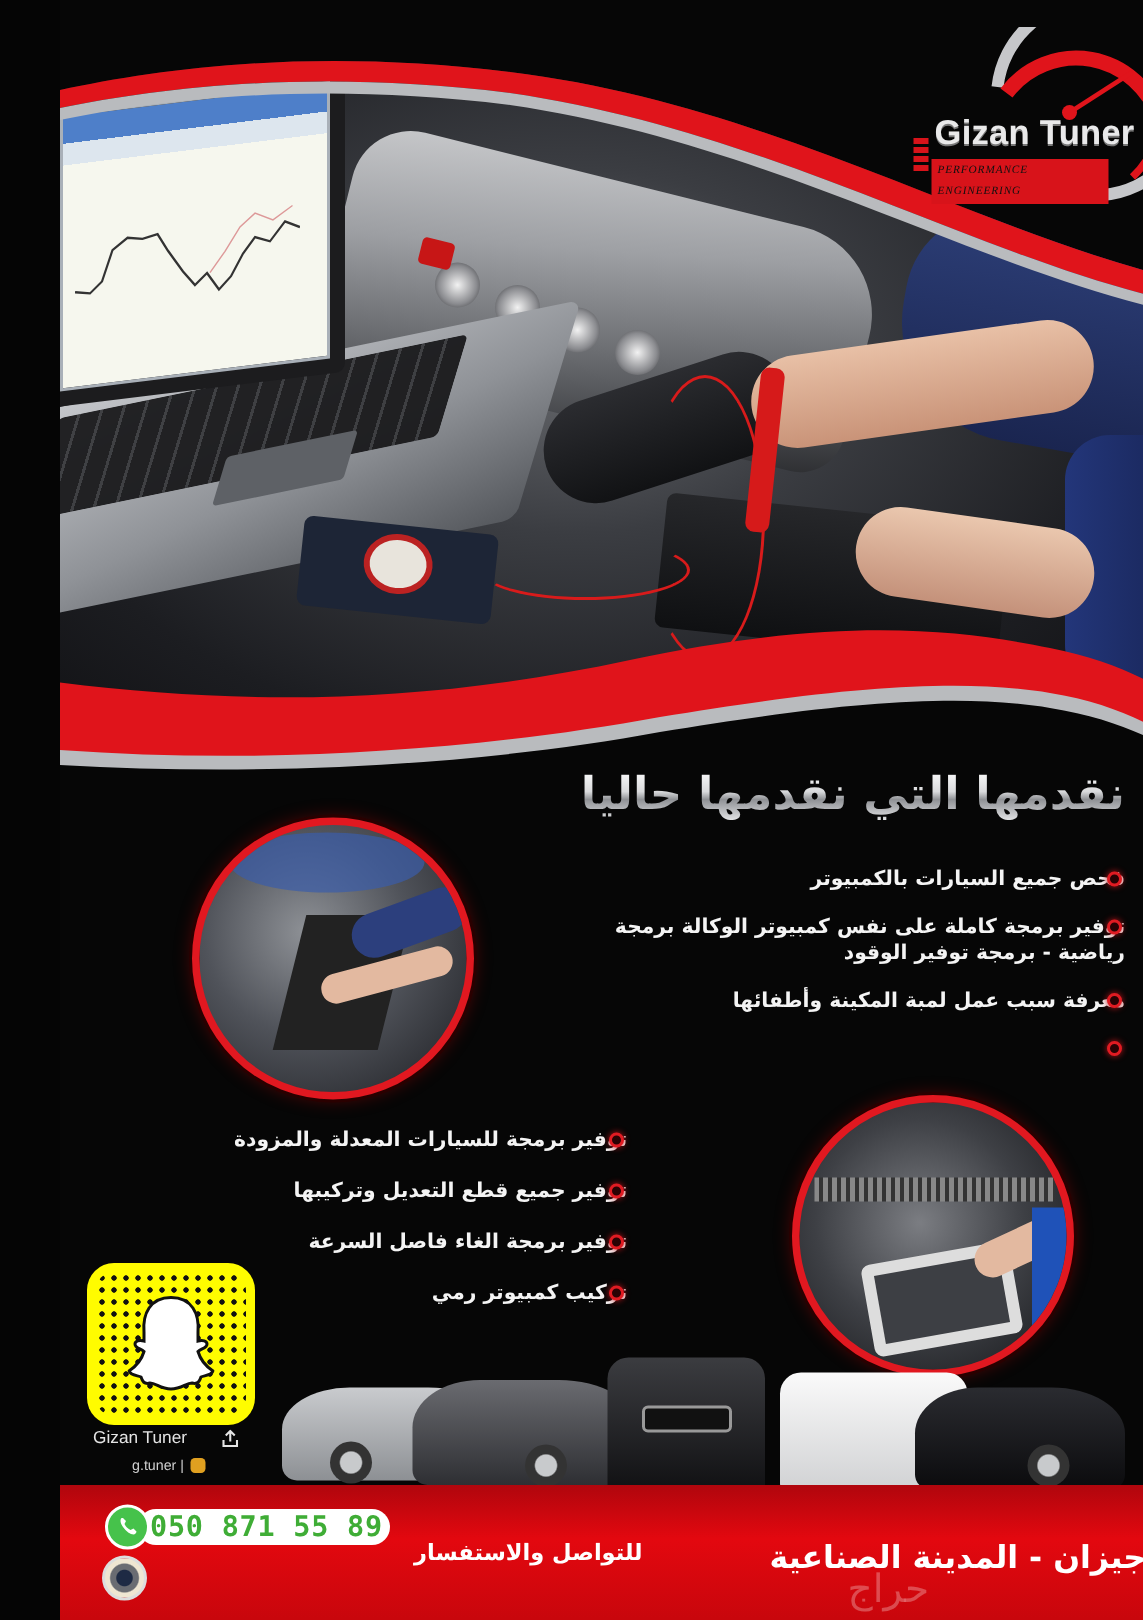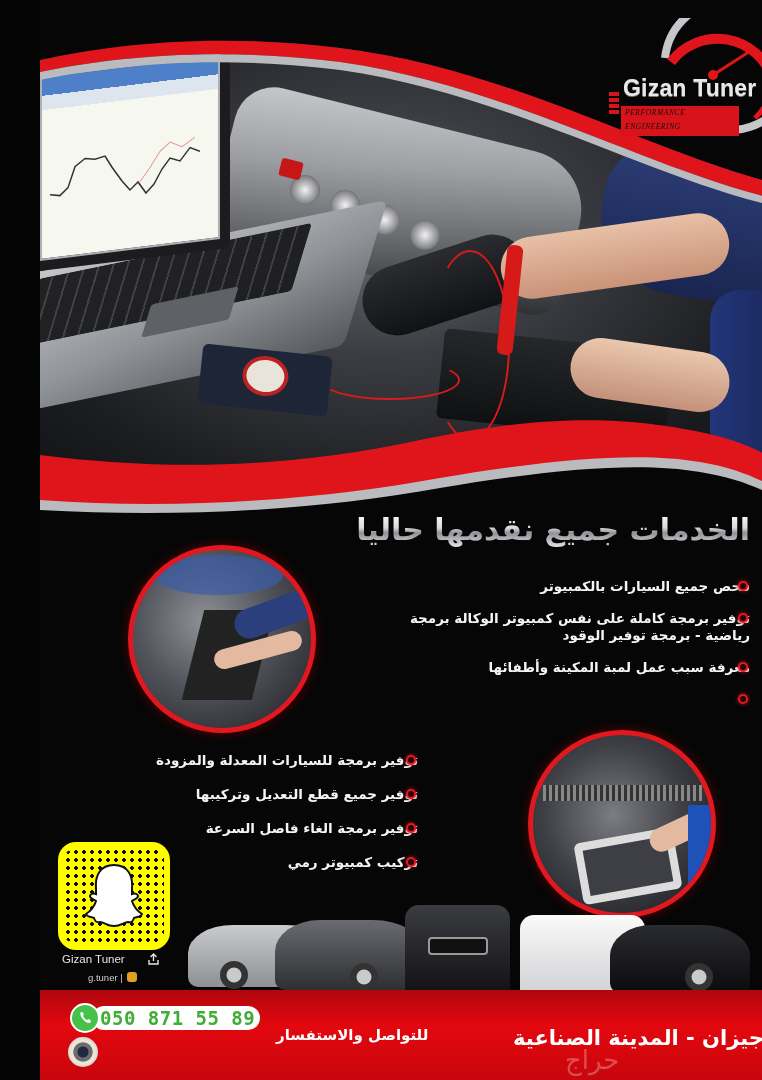--- a/index.html
+++ b/index.html
@@ -203,21 +203,21 @@
     <div class="logo-bars">
         <span></span>
         <span></span>
         <span></span>
         <span></span>
       </div>
     <div class="logo-text">Gizan Tuner</div>
     <div class="logo-tag">Performance Engineering</div>
   </div>
 
-  <div class="title">الخدمات جميع نقدمها حاليا</div>
+  <div class="title">نقدمها التي نقدمها حاليا</div>
 
   <div class="circle circle-1">
     <div style="position:absolute;left:20px;top:5px;width:130px;height:40px;background:#3a5caa;border-radius:50%;opacity:.7"></div>
     <div style="position:absolute;left:60px;top:60px;width:70px;height:90px;background:#222;transform:skew(-14deg)"></div>
     <div style="position:absolute;left:100px;top:50px;width:80px;height:30px;background:#2c3f7d;border-radius:20px;transform:rotate(-20deg)"></div>
     <div style="position:absolute;left:80px;top:90px;width:90px;height:20px;background:#e3b9a0;border-radius:12px;transform:rotate(-15deg)"></div>
   </div>
 
   <ul class="list list-a">
     <li><span class="bullet"></span><span>فحص جميع السيارات بالكمبيوتر</span></li>

